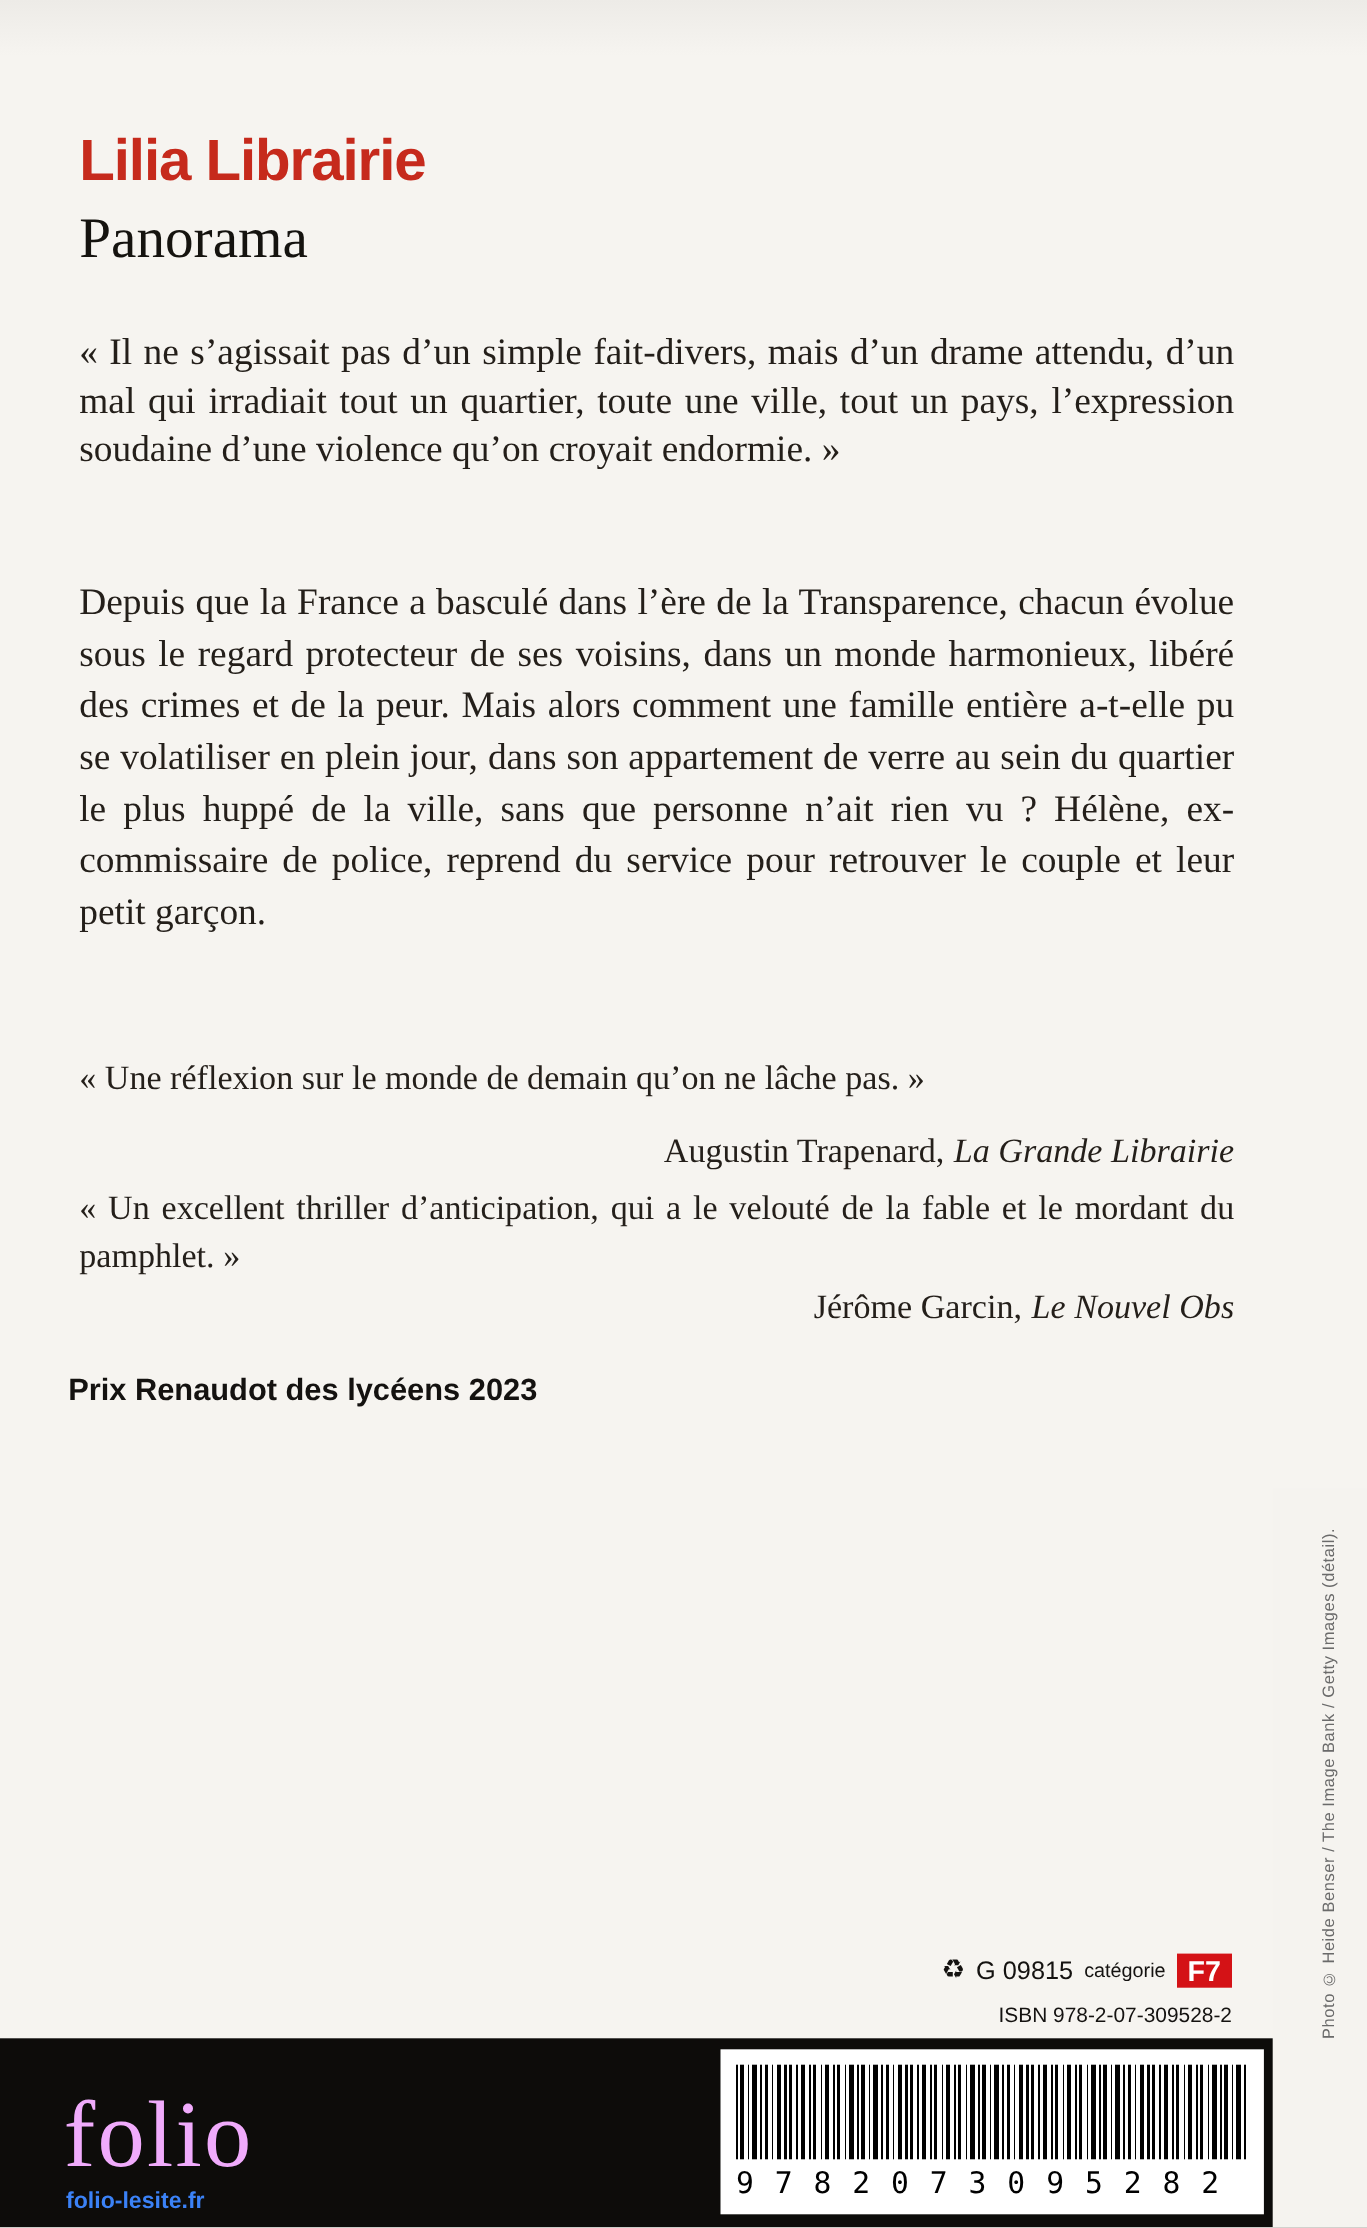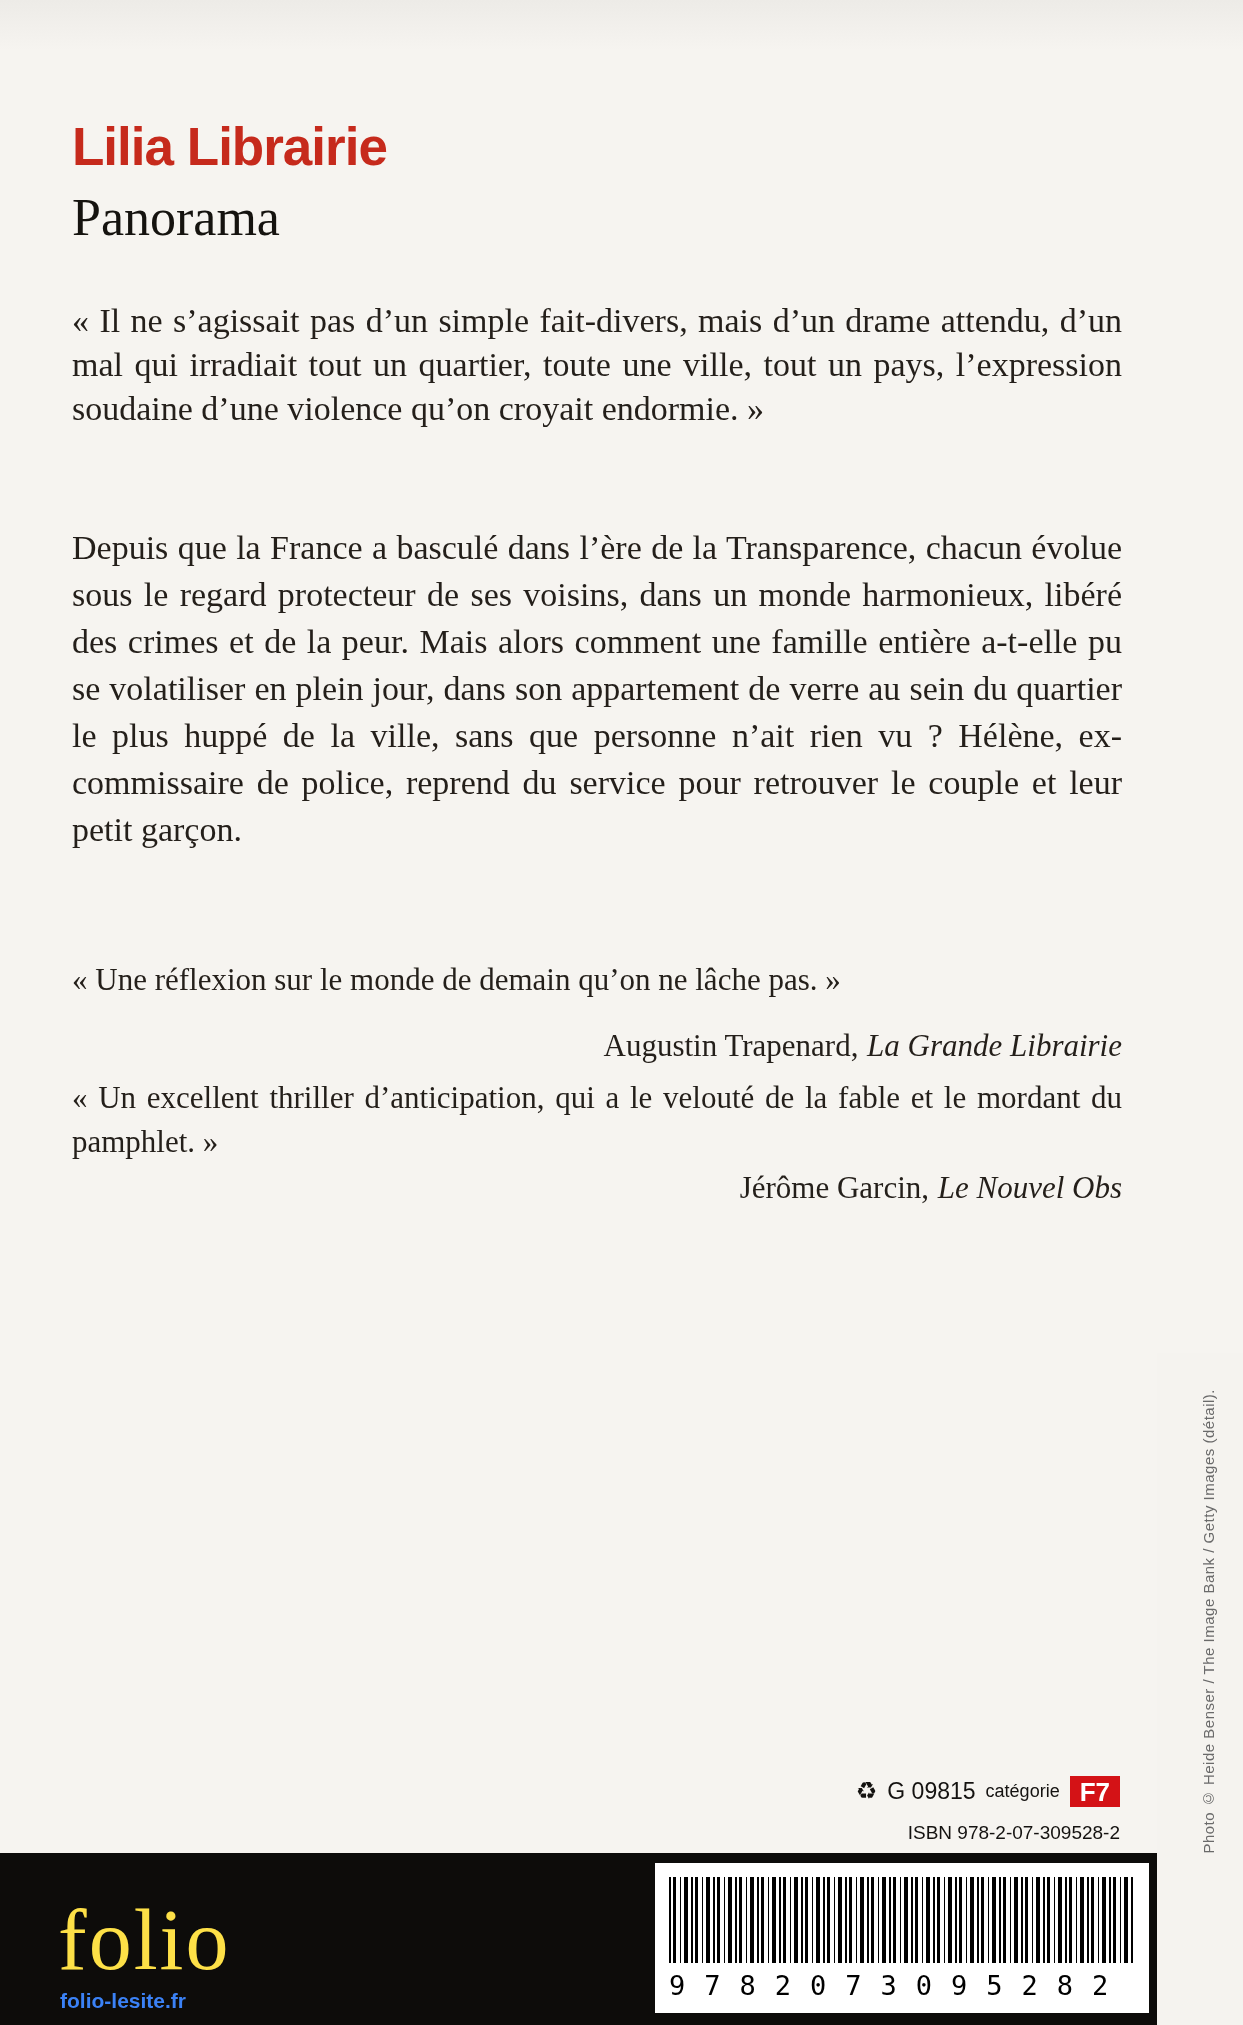--- a/index.html
+++ b/index.html
@@ -54,21 +54,21 @@
   .isbn {
     position:absolute; top:1822px; right:123px;
     font-family:"Liberation Sans", sans-serif; font-size:19px; color:#141210;margin-left:16px;
   }
   .band {
     position:absolute; left:0; bottom:0; width:100%; height:172px; background:#0d0c0a;
   }
   .folio {
     position:absolute; left:58px; bottom:42px;
     font-family:"Liberation Serif", serif; font-size:86px; line-height:1;
-    color:#fde047; letter-spacing:2px;
+    color:#f0abfc; letter-spacing:2px;
   }
   .site {
     position:absolute; left:60px; bottom:12px;
     font-family:"Liberation Sans", sans-serif; font-weight:bold; font-size:21px; color:#3b82f6;
   }
   .credit-col {
     position:absolute; right:0; top:1353px; width:86px; height:672px; background:#f5f3ef;
   }
   .credit {
     position:absolute; right:26px; top:36px;
@@ -103,20 +103,21 @@
 
   <p class="excerpt">«&nbsp;Il ne s’agissait pas d’un simple fait-divers, mais d’un drame attendu, d’un mal qui irradiait tout un quartier, toute une ville, tout un pays, l’expression soudaine d’une violence qu’on croyait endormie.&nbsp;»</p>
   <p class="synopsis">Depuis que la France a basculé dans l’ère de la Transparence, chacun évolue sous le regard protecteur de ses voisins, dans un monde harmonieux, libéré des crimes et de la peur. Mais alors comment une famille entière a-t-elle pu se volatiliser en plein jour, dans son appartement de verre au sein du quartier le plus huppé de la ville, sans que personne n’ait rien vu&nbsp;? Hélène, ex-commissaire de police, reprend du service pour retrouver le couple et leur petit garçon.</p>
 
   <p class="review-quote rq1">«&nbsp;Une réflexion sur le monde de demain qu’on ne lâche pas.&nbsp;»</p>
   <p class="review-attr ra1"><span>Augustin Trapenard,</span><span class="src">La Grande Librairie</span></p>
 
   <p class="review-quote rq2">«&nbsp;Un excellent thriller d’anticipation, qui a le velouté de la fable et le mordant du pamphlet.&nbsp;»</p>
   <p class="review-attr ra2"><span>Jérôme Garcin,</span><span class="src">Le Nouvel Obs</span></p>
 
+  <div class="award">Prix Renaudot des lycéens 2023</div>
 
   <div class="catline">
     <span class="recycle">♻</span>
     <span class="code">G 09815</span>
     <span class="catlabel">catégorie</span>
     <span class="f7">F7</span>
   </div>
 
   <div class="isbn">ISBN 978-2-07-309528-2</div>
 

